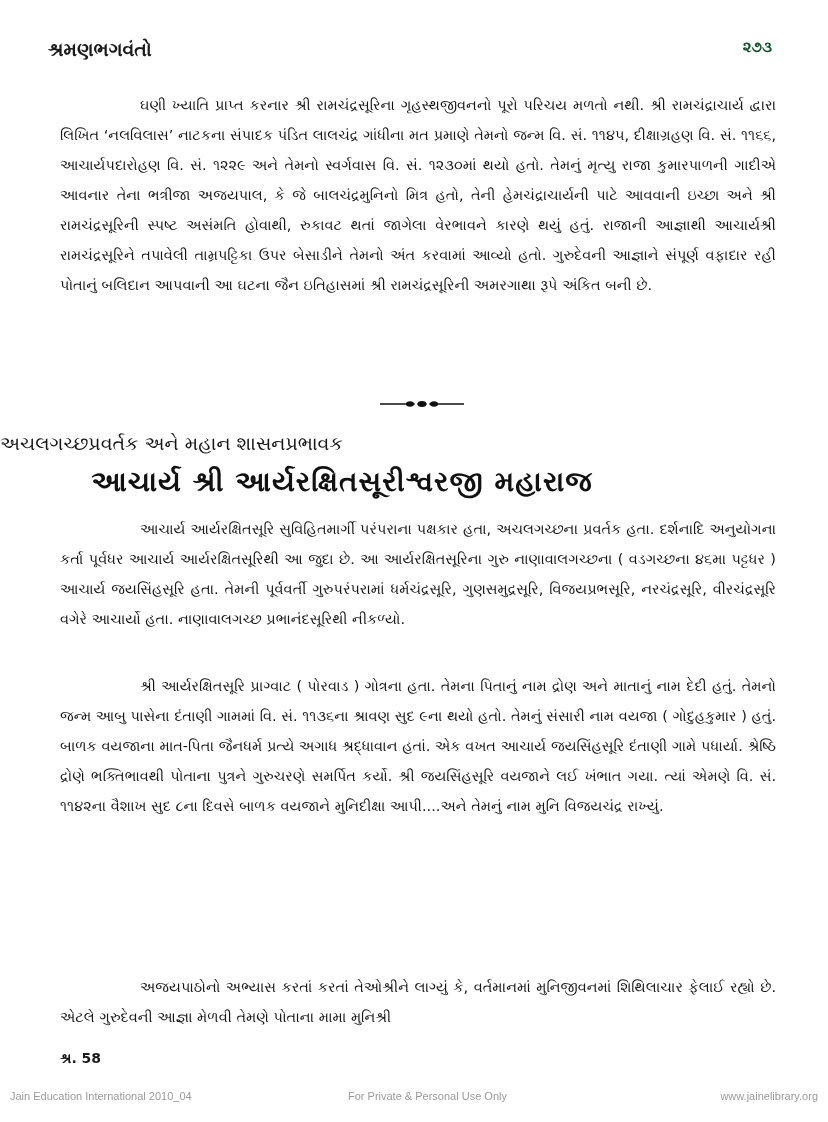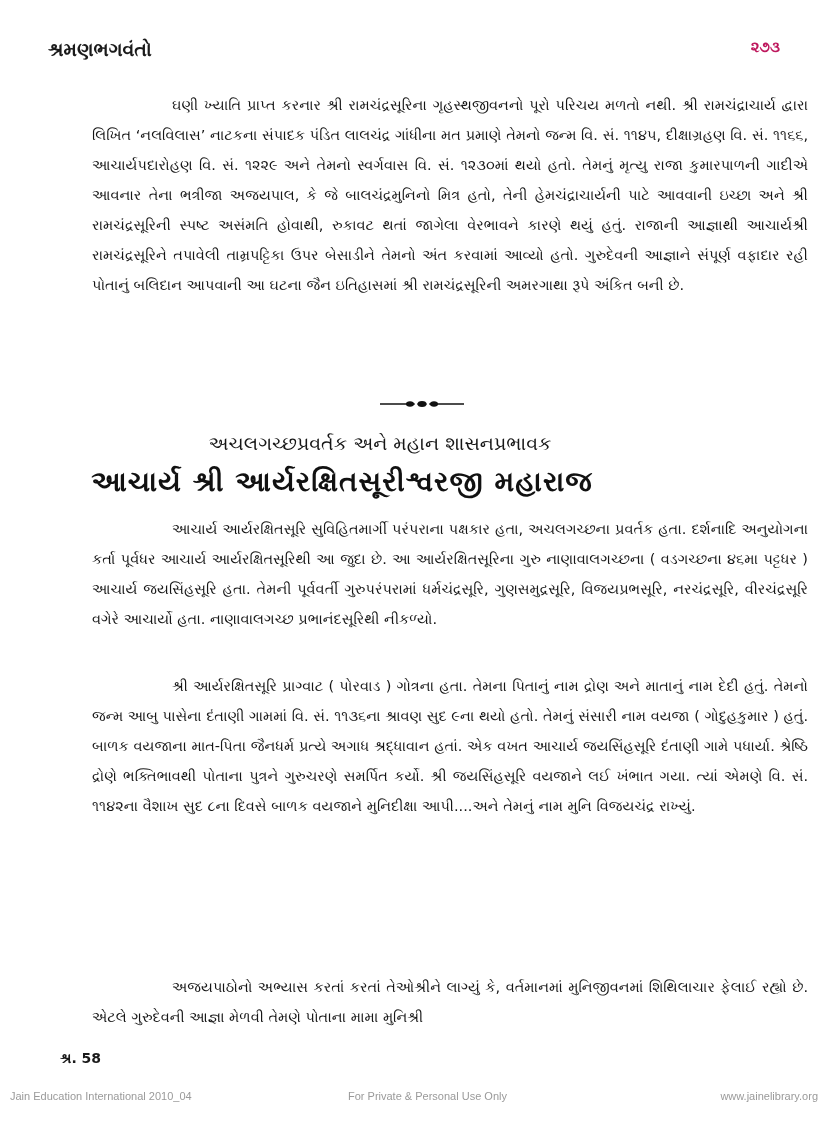--- a/index.html
+++ b/index.html
@@ -5,33 +5,33 @@
     html, body { margin: 0; padding: 0; background: #ffffff; }
     body {
       width: 828px; height: 1122px; position: relative; overflow: hidden;
       font-family: "DejaVu Sans", sans-serif; color: #141414;
     }
     .page { position: absolute; left: 0; top: 0; width: 828px; height: 1122px; }
     .running-head {
       position: absolute; left: 48px; top: 38px; font-size: 19px; font-weight: bold; color: #1a1a1a;
     }
     .page-num {
-      position: absolute; right: 48px; top: 38px; font-size: 15px; font-weight: bold; color: #be185d;
+      position: absolute; right: 56px; top: 38px; font-size: 15px; font-weight: bold; color: #14532d;
     }
     .body-text {
       position: absolute; left: 60px; width: 716px; font-size: 14.5px; line-height: 30px;
-      text-align: justify; color: #151515; margin-left: 32px;
+      text-align: justify; color: #151515;
     }
     .body-text p { margin: 0; text-indent: 80px; }
     .p1 { top: 90px; }
     .divider {
       position: absolute; left: 380px; top: 400px; width: 84px; height: 8px;
     }
     .subtitle {
-      position: absolute; left: 0; width: 760px; top: 432px; text-align: center;
+      position: absolute; left: 0; width: 760px; top: 432px; text-align: left;
       font-size: 19px; color: #161616;
     }
     .title {
       position: absolute; left: 0; width: 684px; top: 465px; text-align: center;
       font-size: 28px; font-weight: bold; color: #111; letter-spacing: 1px;
     }
     .p2 { top: 514px; }
     .p3 { top: 671px; }
     .p4 { top: 882px; }
     .p5 { top: 972px; }

